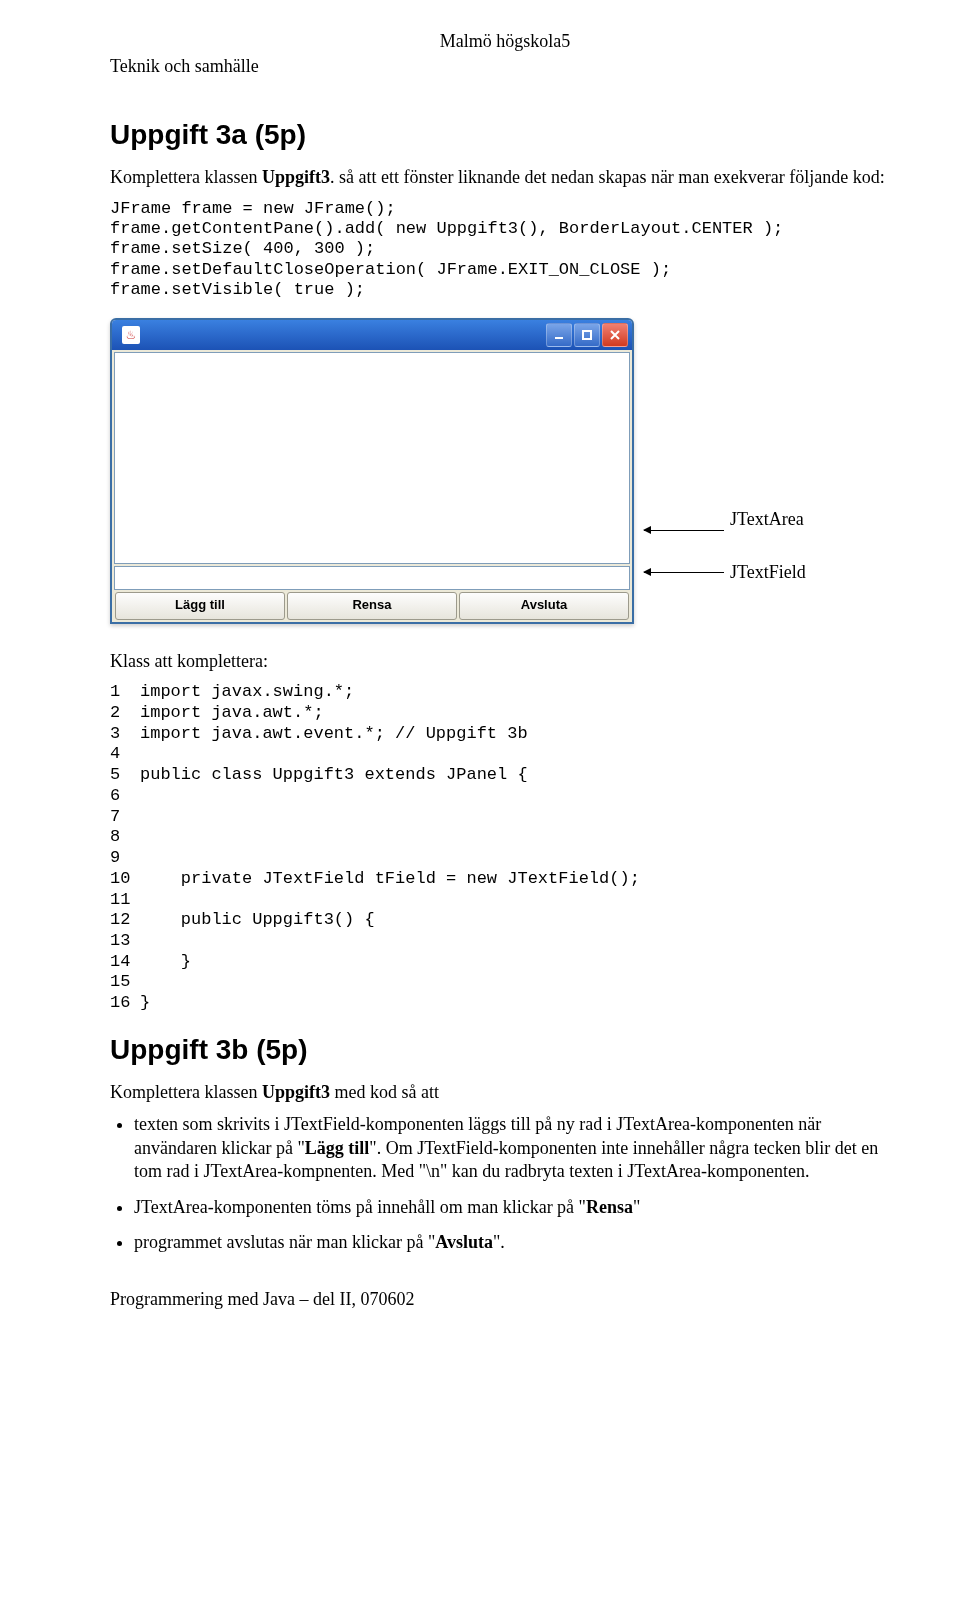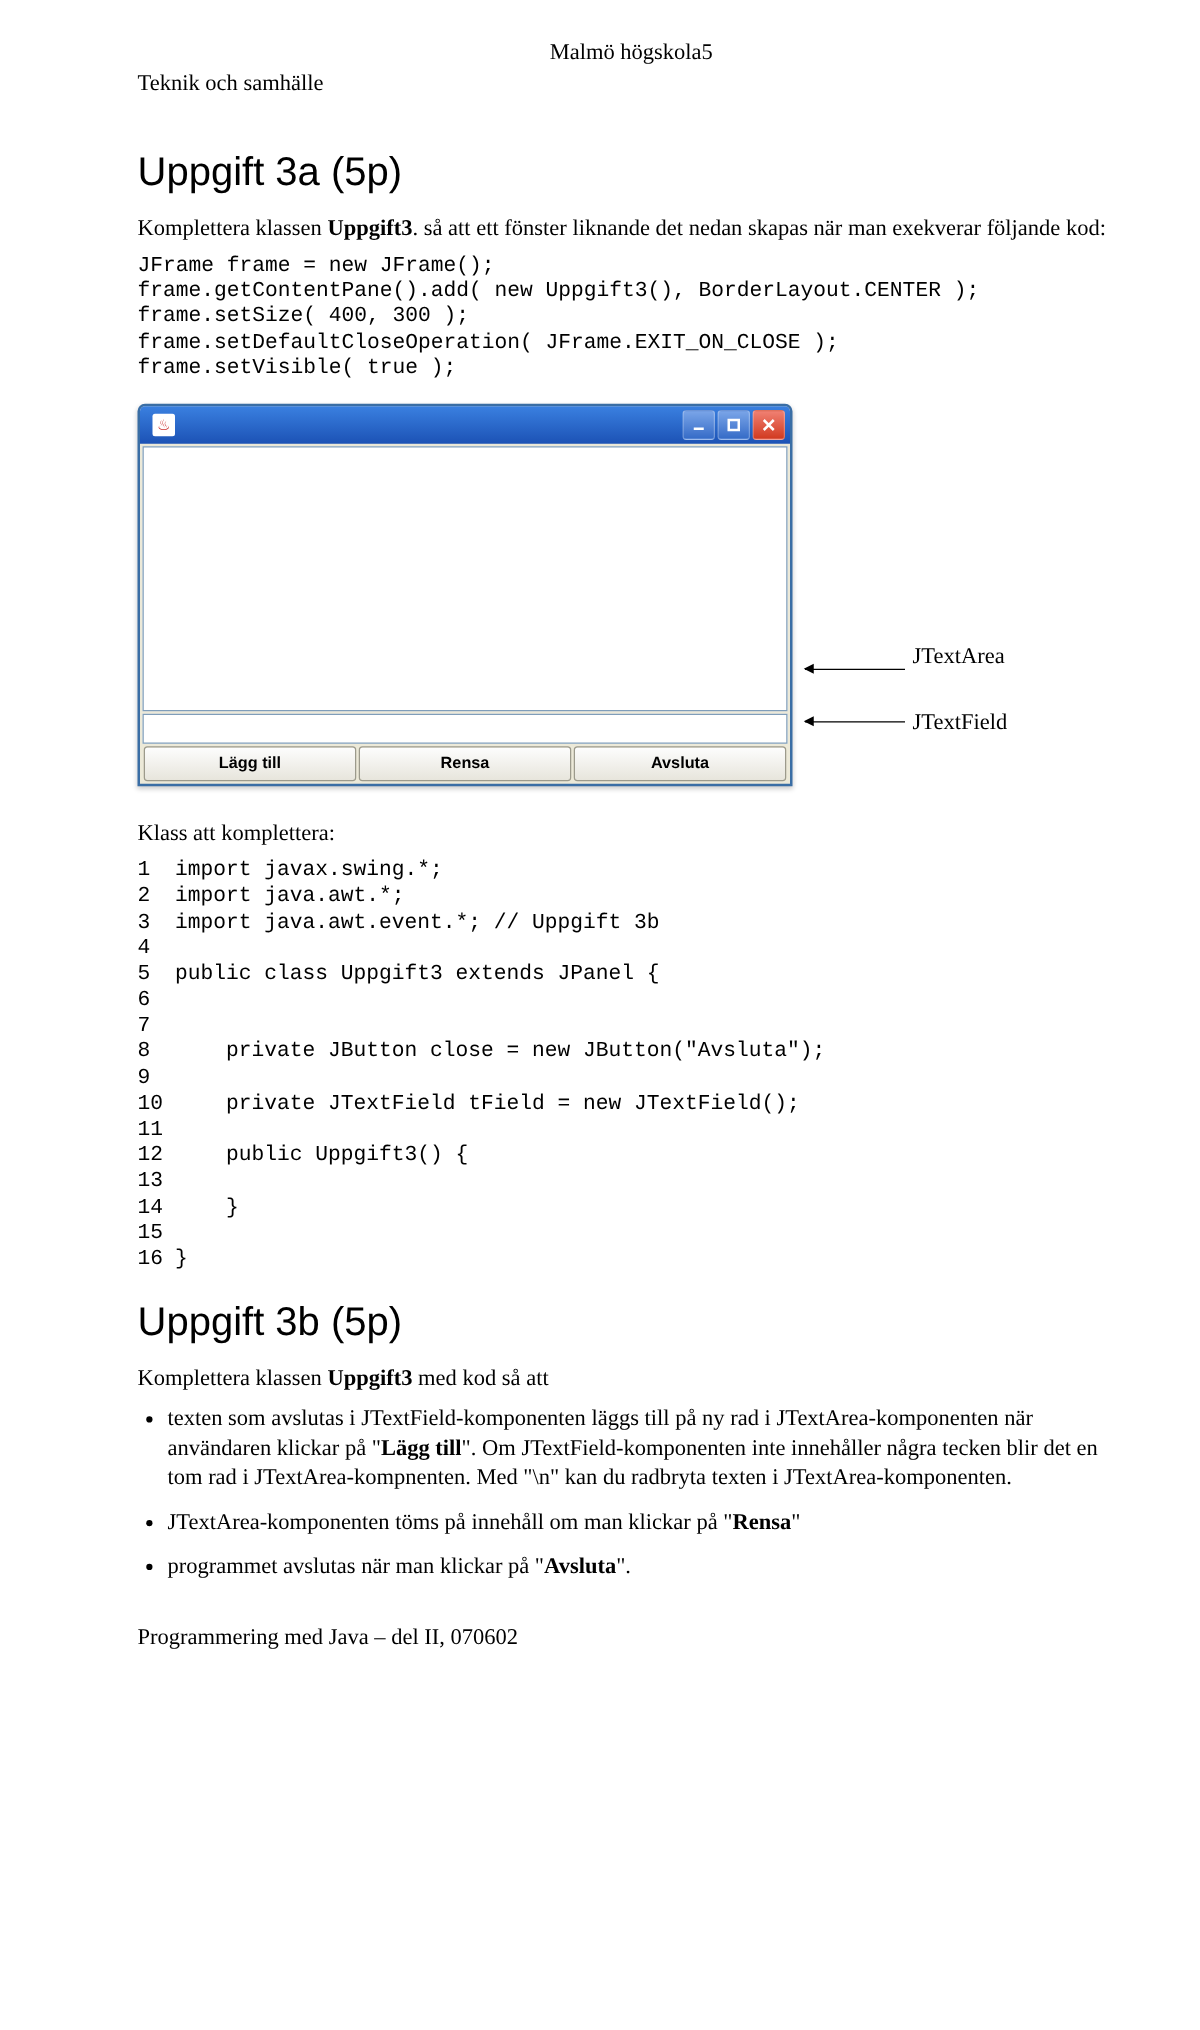--- a/index.html
+++ b/index.html
@@ -19,22 +19,22 @@
     font-size: 18px;
     margin-bottom: 2px;
   }
   .header-sub {
     font-size: 18px;
     margin-bottom: 40px;
     font-family: Liberation Serif, serif;
   }
   h2.task-heading {
     font-family: Arial, Helvetica, sans-serif;
-    font-weight: normal;
-    font-size: 32px;
+    font-weight: bold;
+    font-size: 28px;
     margin: 17px 0 14px 0;
   }
   .body-text {
     margin: 10px 0;
   }
   .code-block {
     font-family: Liberation Mono, monospace;
     font-size: 17px;
     white-space: pre;
     margin: 6px 0 18px 0;
@@ -254,21 +254,20 @@
       <span class="codetext">public class Uppgift3 extends JPanel {</span>
     </div>
     <div class="code-line">
       <span class="ln">6</span>
     </div>
     <div class="code-line">
       <span class="ln">7</span>
     </div>
     <div class="code-line">
       <span class="ln">8</span>
-      <span class="codetext">    private JButton close = new JButton("Avsluta");</span>
     </div>
     <div class="code-line">
       <span class="ln">9</span>
     </div>
     <div class="code-line">
       <span class="ln">10</span>
       <span class="codetext">    private JTextField tField = new JTextField();</span>
     </div>
     <div class="code-line">
       <span class="ln">11</span>
@@ -296,18 +295,18 @@
     </div>
   </div>
 
 <h2 class="task-heading">Uppgift 3b (5p)</h2>
 
 <div class="body-text">
   <span>Komplettera klassen </span><span class="bold">Uppgift3</span><span> med kod så att</span>
 </div>
 
 <ul class="bullets" id="bullets">
-    <li><span>texten som avslutas i JTextField-komponenten läggs till på ny rad i JTextArea-komponenten när användaren klickar på "</span><span class="bold">Lägg till</span><span>". Om JTextField-komponenten inte innehåller några tecken blir det en tom rad i JTextArea-kompnenten. Med "\n" kan du radbryta texten i JTextArea-komponenten.</span></li>
+    <li><span>texten som skrivits i JTextField-komponenten läggs till på ny rad i JTextArea-komponenten när användaren klickar på "</span><span class="bold">Lägg till</span><span>". Om JTextField-komponenten inte innehåller några tecken blir det en tom rad i JTextArea-kompnenten. Med "\n" kan du radbryta texten i JTextArea-komponenten.</span></li>
     <li><span>JTextArea-komponenten töms på innehåll om man klickar på "</span><span class="bold">Rensa</span><span>"</span></li>
     <li><span>programmet avslutas när man klickar på "</span><span class="bold">Avsluta</span><span>".</span></li>
   </ul>
 
 <div class="footer">Programmering med Java – del II, 070602</div>
 
 </body></html>

